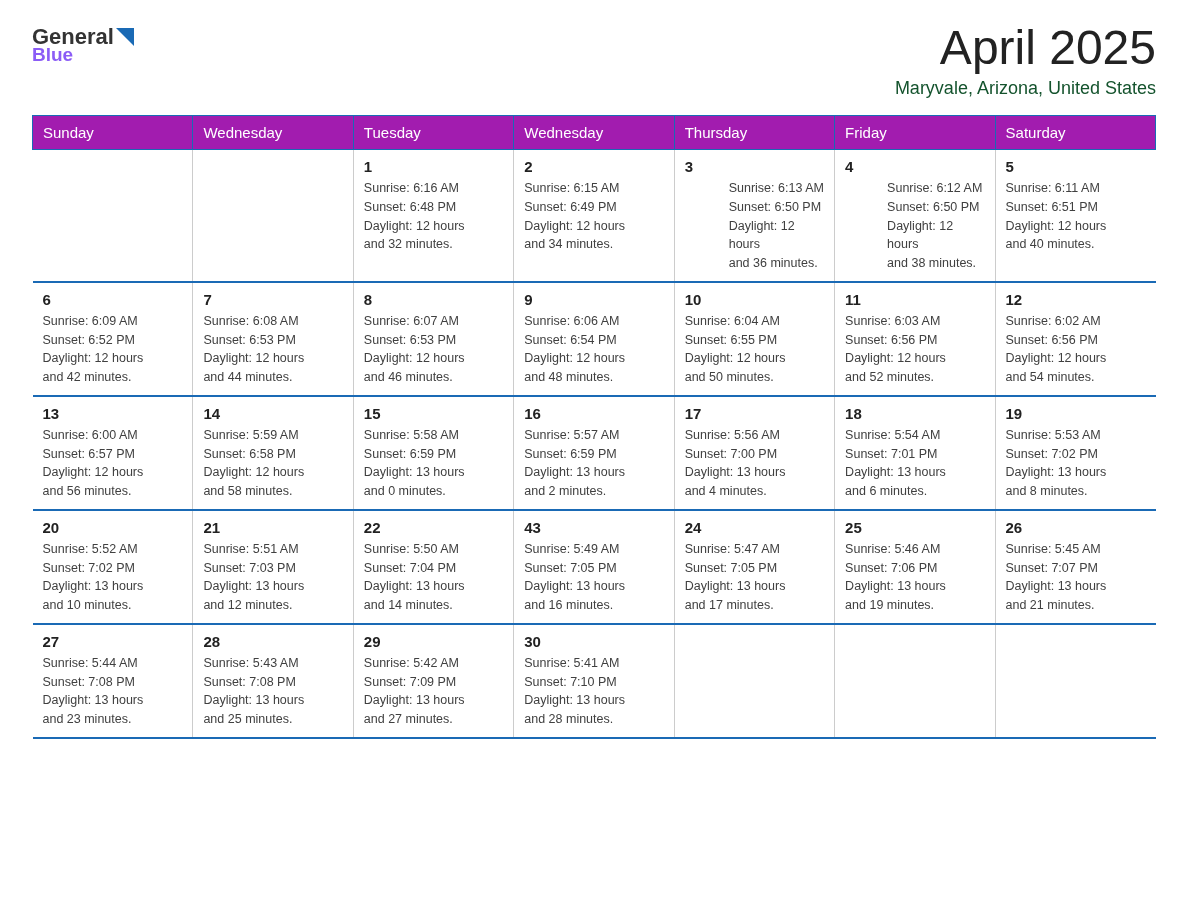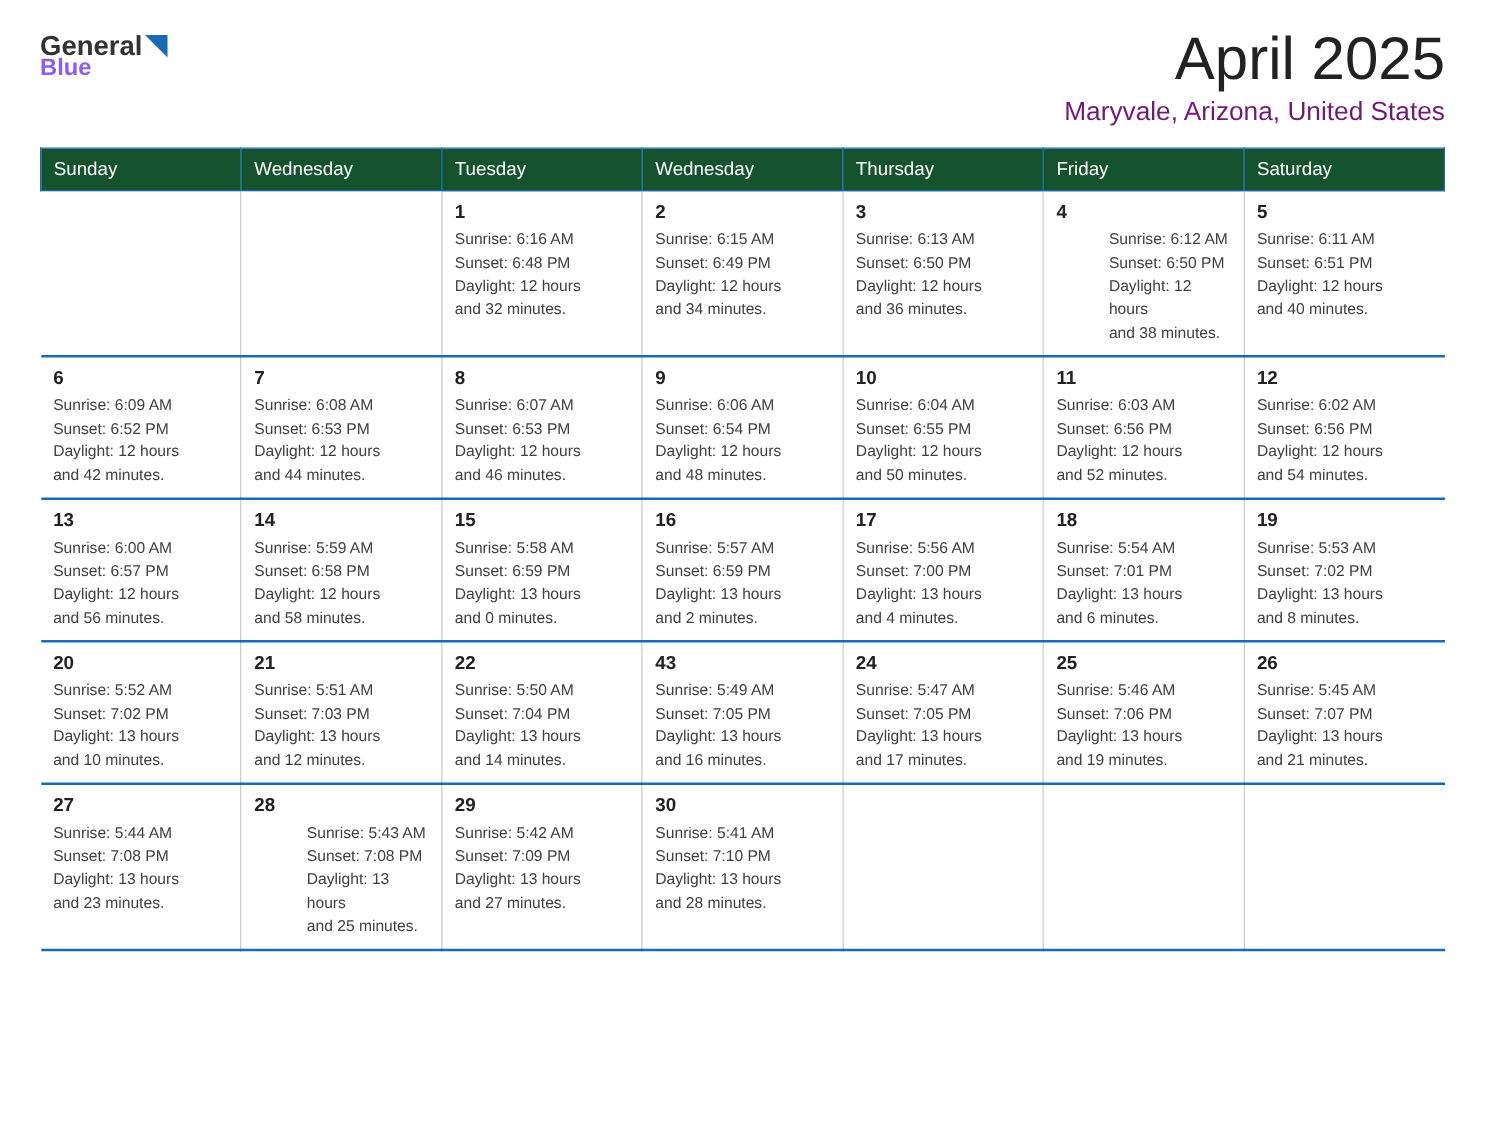--- a/index.html
+++ b/index.html
@@ -37,31 +37,31 @@
     .title-section {
       text-align: right;
     }
     .month-title {
       font-size: 48px;
       font-weight: normal;
       color: #222;
       line-height: 1;
     }
     .location {
-      font-size: 21px;
-      color: #701a75;
+      font-size: 18px;
+      color: #14532d;
       margin-top: 6px;
     }
     table {
       width: 100%;
       border-collapse: collapse;
       table-layout: fixed;
     }
     thead tr {
-      background-color: #14532d;
+      background-color: #a21caf;
     }
     thead th {
       color: #fff;
       font-size: 15px;
       font-weight: normal;
       padding: 8px 10px;
       text-align: left;
       border: 1px solid #1a6ab5;
     }
     tbody tr {
@@ -143,21 +143,21 @@
         </td>
         <td>
           <span class="day-number">2</span>
           <div class="day-info" style="white-space: pre-line;">Sunrise: 6:15 AM
 Sunset: 6:49 PM
 Daylight: 12 hours
 and 34 minutes.</div>
         </td>
         <td>
           <span class="day-number">3</span>
-          <div class="day-info" style="white-space: pre-line;">Sunrise: 6:13 AM
+          <div class="day-info" style="white-space: pre-line; margin-left: 44px;">Sunrise: 6:13 AM
 Sunset: 6:50 PM
 Daylight: 12 hours
 and 36 minutes.</div>
         </td>
         <td>
           <span class="day-number">4</span>
           <div class="day-info" style="white-space: pre-line; margin-left: 42px;">Sunrise: 6:12 AM
 Sunset: 6:50 PM
 Daylight: 12 hours
 and 38 minutes.</div>
@@ -326,21 +326,21 @@
       <tr>
         <td>
           <span class="day-number">27</span>
           <div class="day-info" style="white-space: pre-line;">Sunrise: 5:44 AM
 Sunset: 7:08 PM
 Daylight: 13 hours
 and 23 minutes.</div>
         </td>
         <td>
           <span class="day-number">28</span>
-          <div class="day-info" style="white-space: pre-line; margin-left: 42px;">Sunrise: 5:43 AM
+          <div class="day-info" style="white-space: pre-line;">Sunrise: 5:43 AM
 Sunset: 7:08 PM
 Daylight: 13 hours
 and 25 minutes.</div>
         </td>
         <td>
           <span class="day-number">29</span>
           <div class="day-info" style="white-space: pre-line;">Sunrise: 5:42 AM
 Sunset: 7:09 PM
 Daylight: 13 hours
 and 27 minutes.</div>

